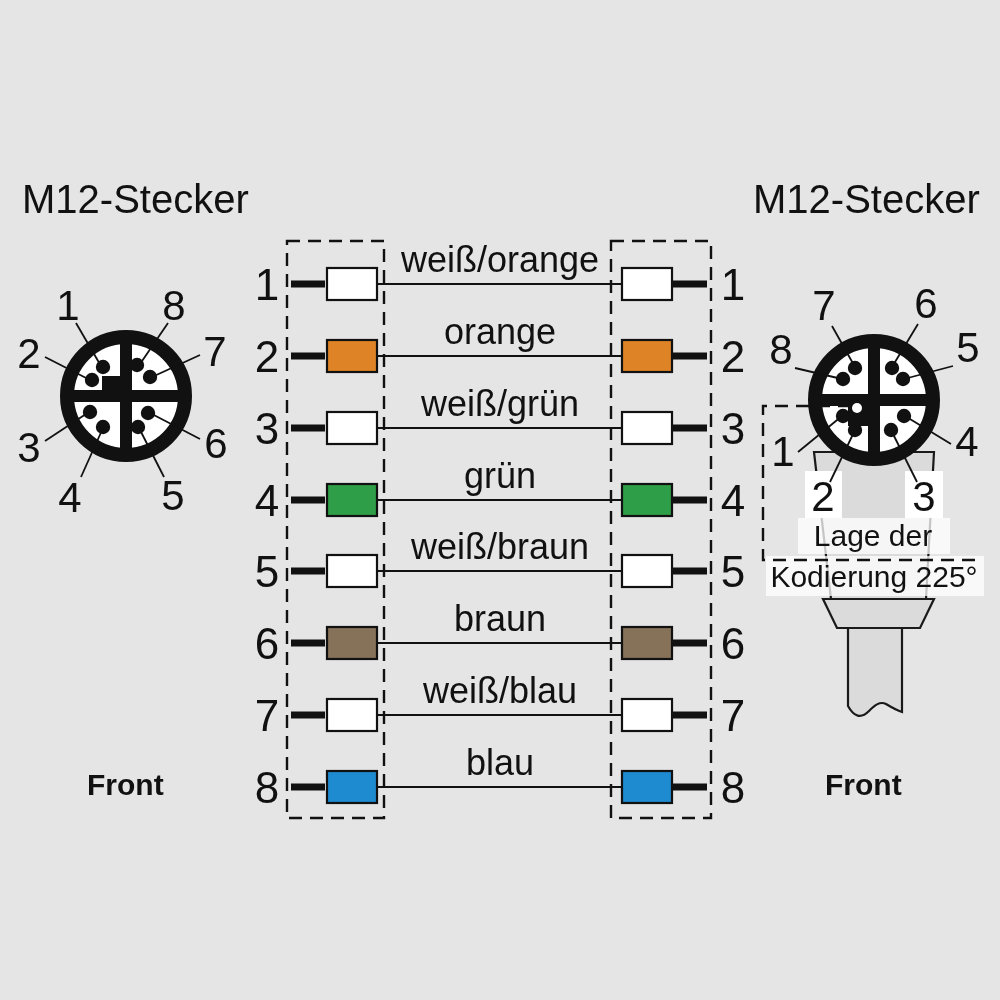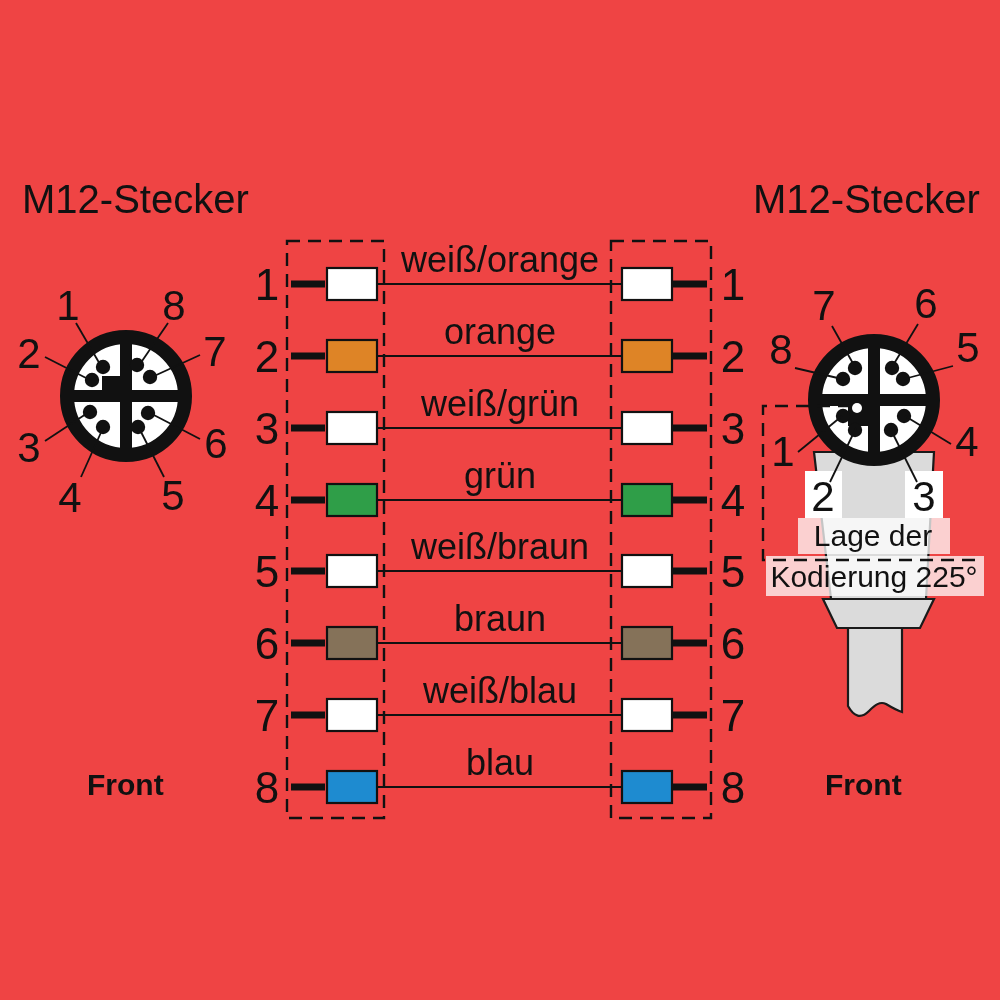--- a/index.html
+++ b/index.html
@@ -1,16 +1,16 @@
 <!DOCTYPE html>
 <html><head>
 <meta charset="utf-8">
 <style>
   html,body{margin:0;padding:0;background:#ffffff;}
-  .canvas{position:relative;width:1000px;height:1000px;background:#ef4444;overflow:hidden;
+  .canvas{position:relative;width:1000px;height:1000px;background:#e5e5e5;overflow:hidden;
           font-family:"Liberation Sans", sans-serif;text-align:center;}
   svg text{fill:#111111;font-family:"Liberation Sans", sans-serif;}
   .title{font-size:40px;}
   .pinlbl{font-size:42px;text-anchor:middle;}
   .num{font-size:44px;text-anchor:middle;}
   .lbl{font-size:36px;text-anchor:middle;}
   .note{font-size:30px;text-anchor:middle;}
   .front{font-size:30px;font-weight:bold;}
   .wire{stroke:#111111;stroke-width:2;}
   .stub{stroke:#111111;stroke-width:7;}

